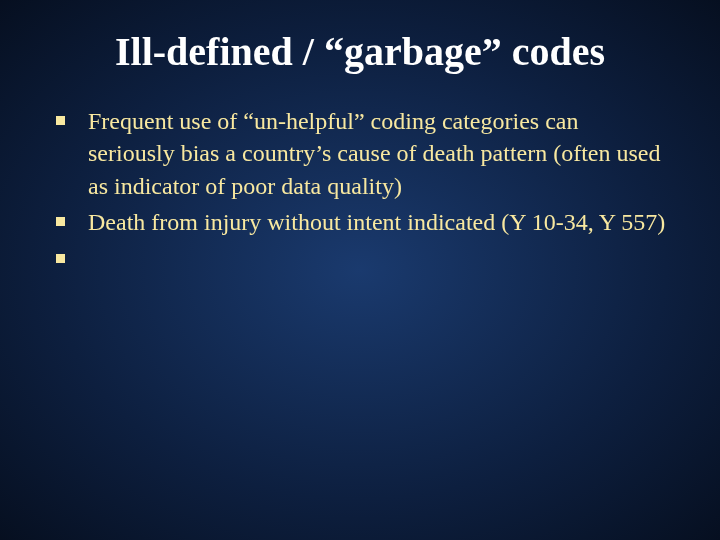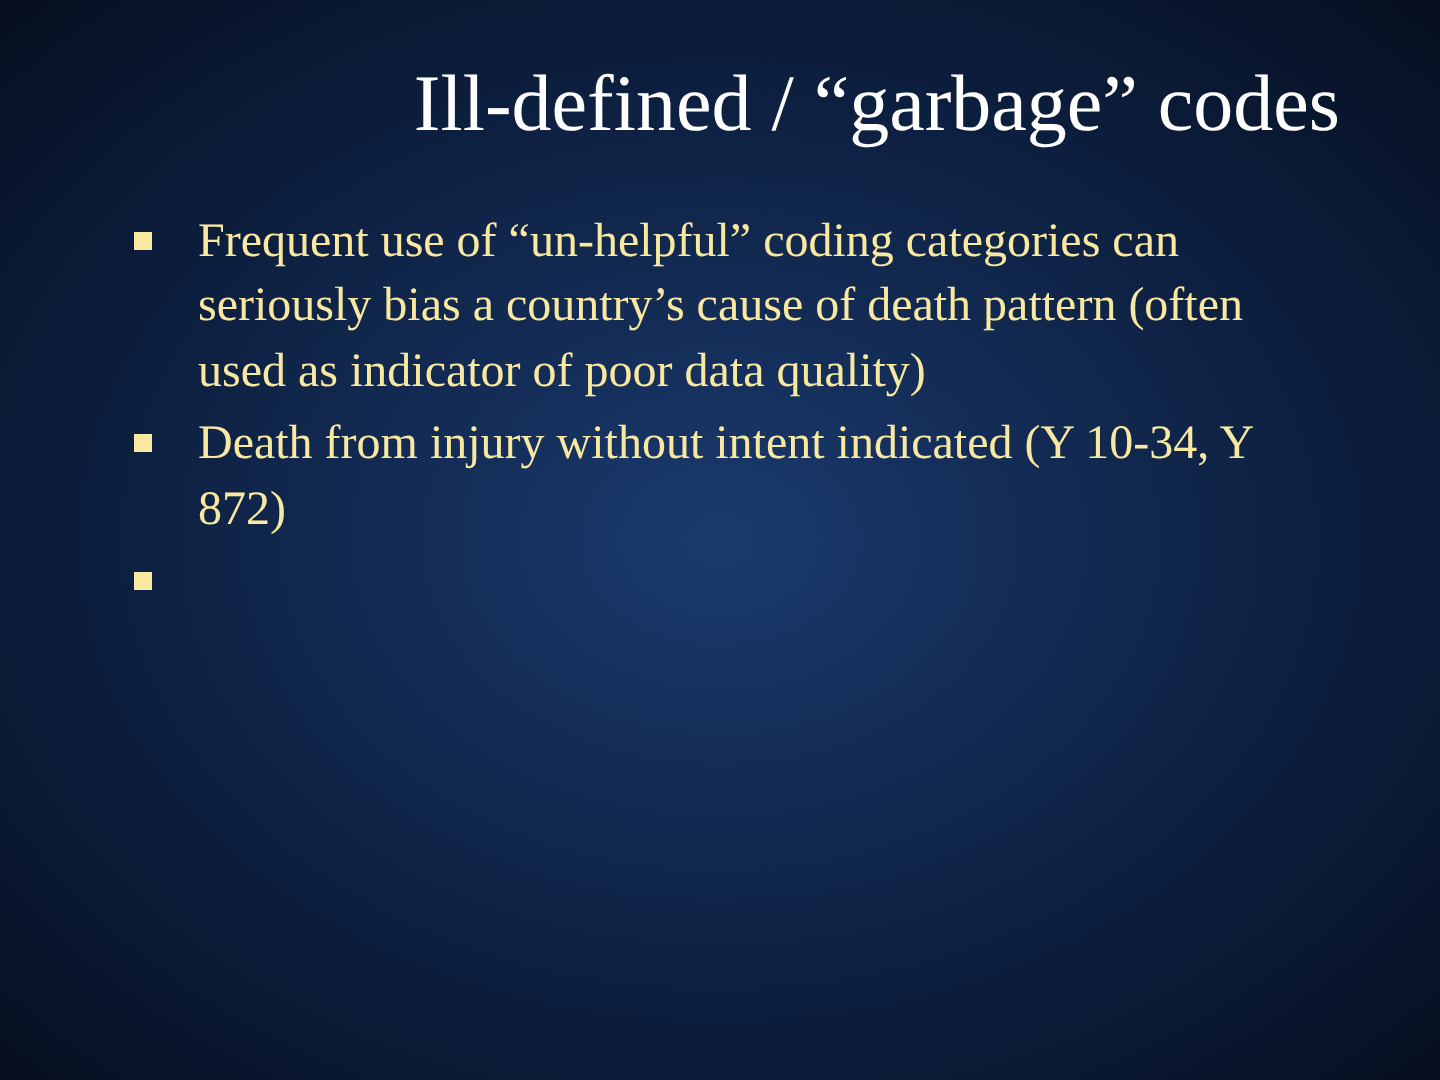--- a/index.html
+++ b/index.html
@@ -15,29 +15,29 @@
     color: #f5f5dc;
   }
   .slide {
     width: 100%;
     height: 100%;
     box-sizing: border-box;
     padding: 28px 50px 30px 50px;
   }
   .title {
     font-size: 40px;
-    text-align: right;
+    text-align: center;
     color: #ffffff;
     margin: 0 0 30px 0;
-    font-weight: normal;
+    font-weight: bold;
   }
   .bullets {
     list-style: none;
     padding: 0;
-    margin: 15px;
+    margin: 4px;
   }
   .bullets li {
     position: relative;
     padding-left: 34px;
     font-size: 24px;
     line-height: 1.35;
     color: #f8e8a0;
     margin-bottom: 4px;
   }
   .bullet-marker {
@@ -55,19 +55,19 @@
 
 <div class="slide">
   <h1 class="title">Ill-defined / “garbage” codes</h1>
   <ul class="bullets">
     <li>
       <span class="bullet-marker"></span>
       <span>Frequent use of “un-helpful” coding categories can seriously bias a country’s cause of death pattern (often used as indicator of poor data quality)</span>
     </li>
     <li>
       <span class="bullet-marker"></span>
-      <span>Death from injury without intent indicated (Y 10-34, Y 872)</span>
+      <span>Death from injury without intent indicated (Y 10-34, Y 557)</span>
     </li>
     <li>
       <span class="bullet-marker"></span>
     </li>
   </ul>
 </div>
 
 </body></html>

